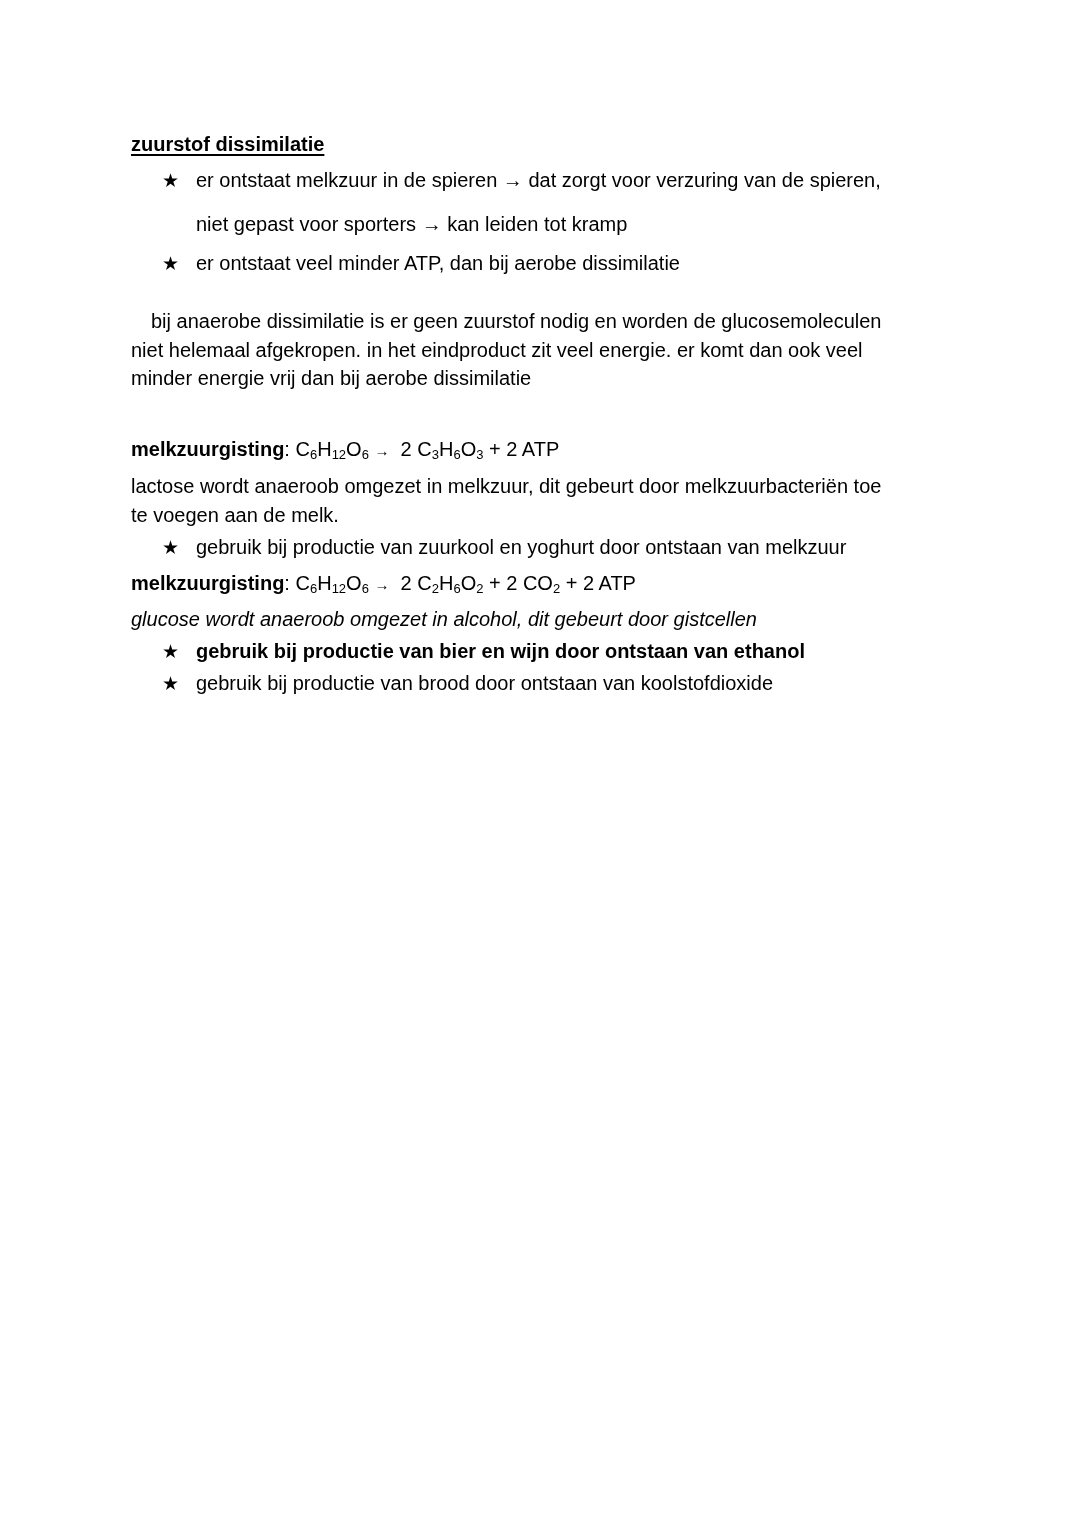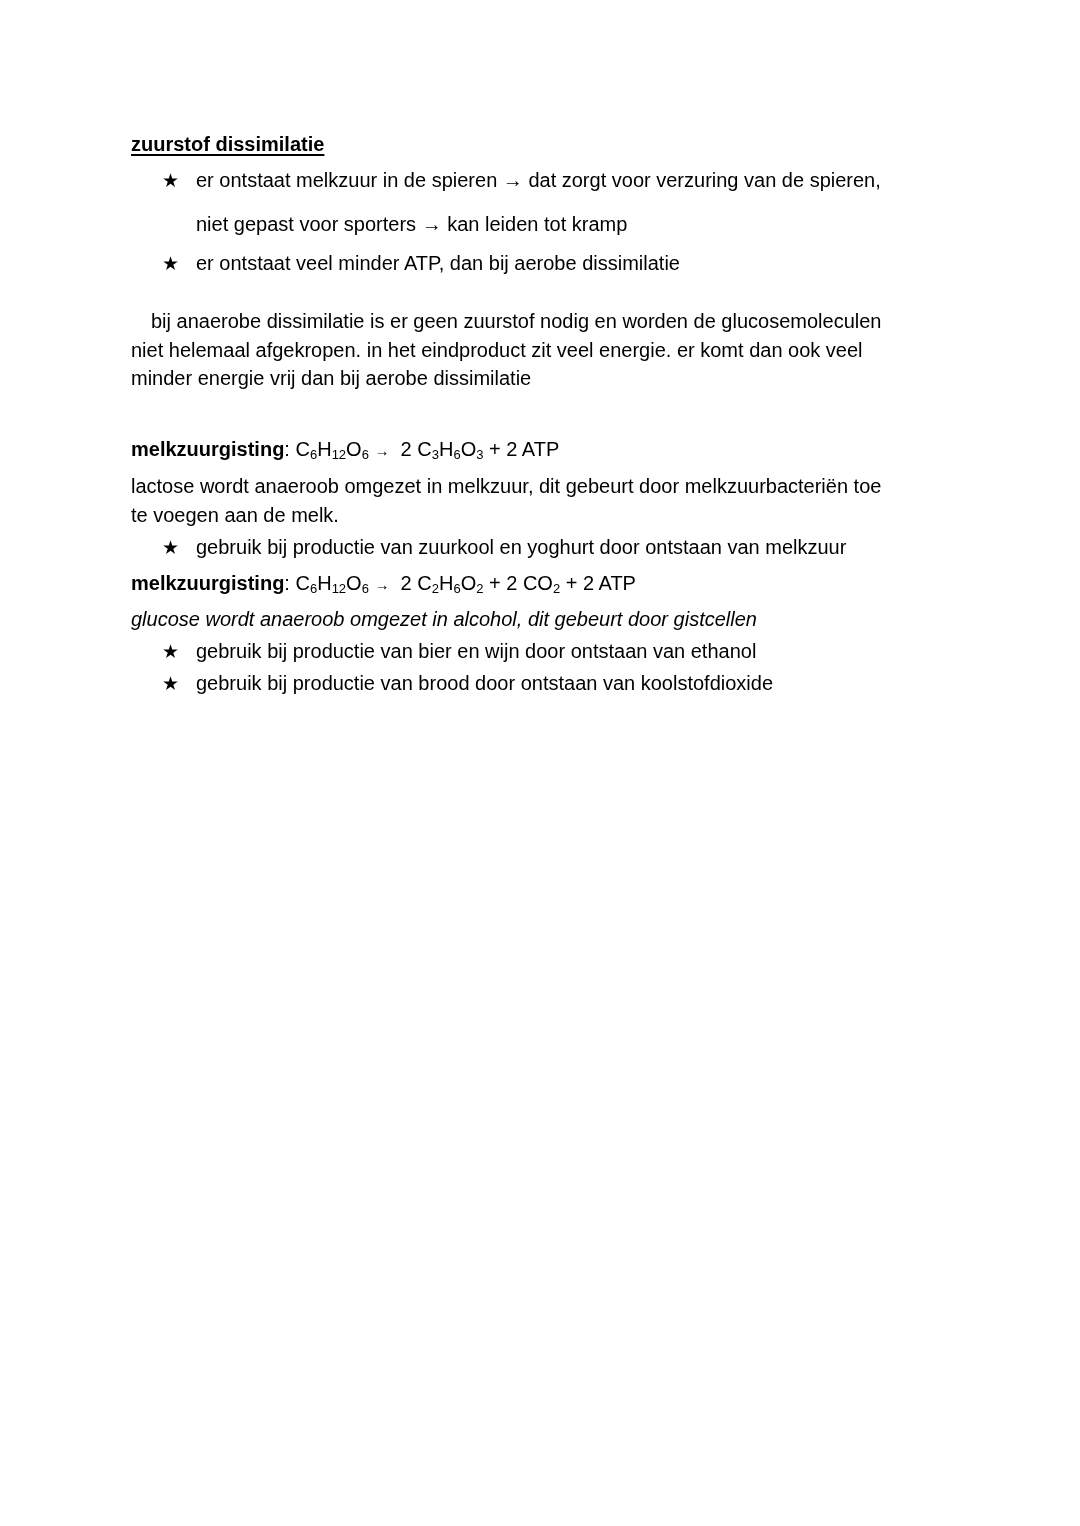--- a/index.html
+++ b/index.html
@@ -49,17 +49,17 @@
     <span>C</span><sub>6</sub><span>H</span><sub>12</sub><span>O</span><sub>6</sub>
     <span style="font-size:15px;">→</span>&nbsp;
     <span>2</span>
     <span>C</span><sub>2</sub><span>H</span><sub>6</sub><span>O</span><sub>2</sub>
     <span>+ 2</span>
     <span>CO</span><sub>2</sub>
     <span>+ 2 ATP</span>
   </div>
   <div class="abs" style="left:131px; top:607px;font-style:italic;">glucose wordt anaeroob omgezet in alcohol, dit gebeurt door gistcellen</div>
   <span class="star" style="left:162px; top:640px;">★</span>
-  <div class="abs" style="left:196px; top:639px;">gebruik bij productie van bier en wijn door ontstaan van ethanol</div>
+  <div class="abs" style="left:196px; top:639px;font-weight:bold;">gebruik bij productie van bier en wijn door ontstaan van ethanol</div>
   <span class="star" style="left:162px; top:672px;">★</span>
   <div class="abs" style="left:196px; top:671px;">gebruik bij productie van brood door ontstaan van koolstofdioxide</div>
 
 </div>
 
 </body></html>

